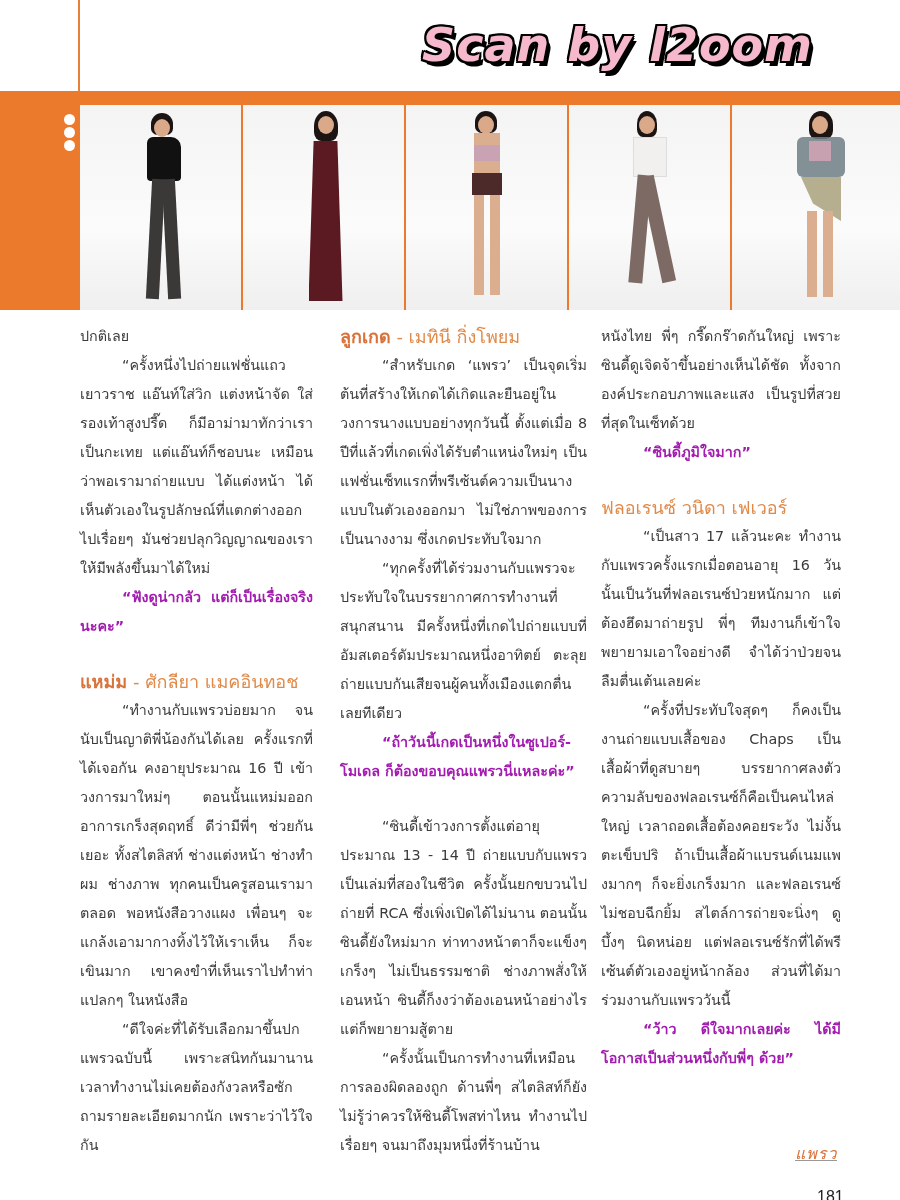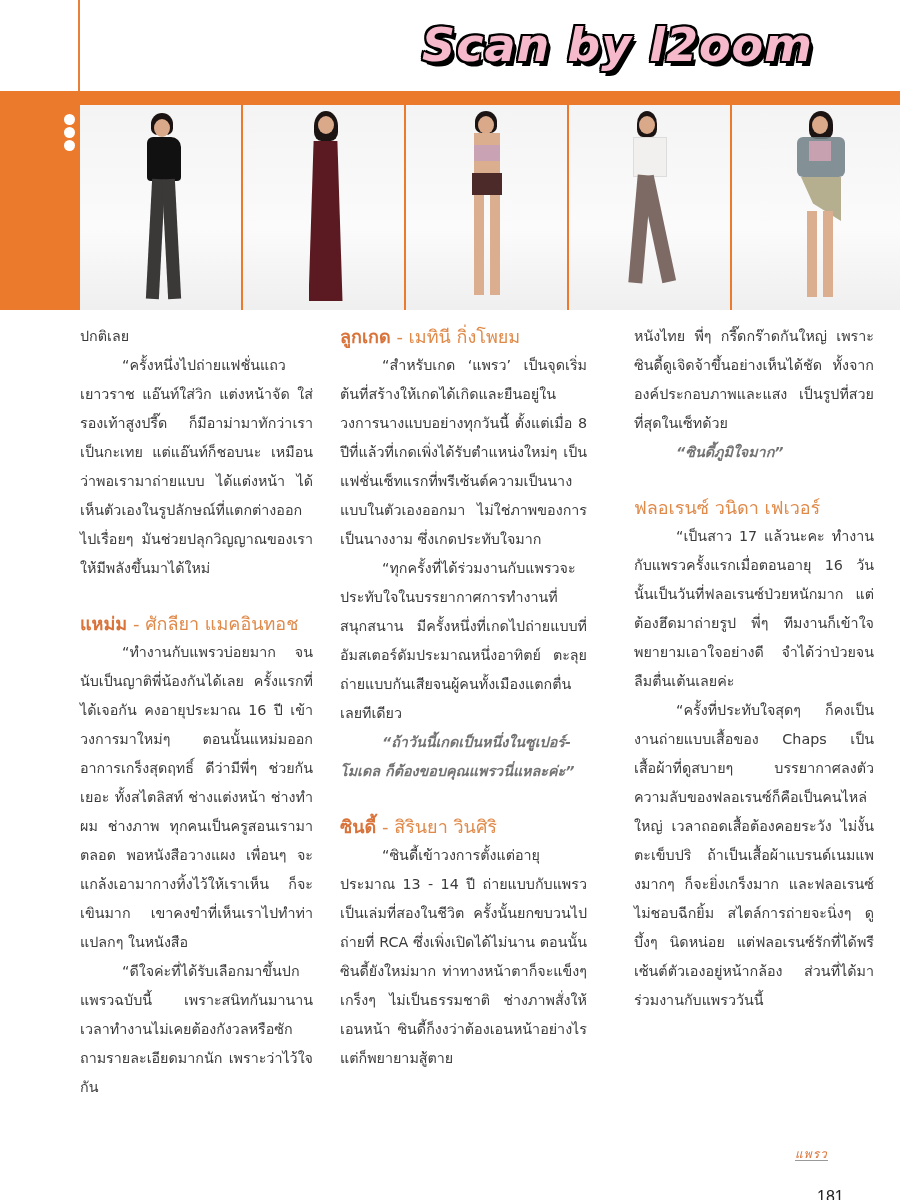--- a/index.html
+++ b/index.html
@@ -38,29 +38,29 @@
   .head { position:absolute; border-radius:50%; background:#d9a98a; }
   .hair { position:absolute; background:#1c1412; border-radius:50% 50% 30% 30%; }
   .torso { position:absolute; }
   .legs { position:absolute; }
   .skin { background:#dcae90; }
 
   
   .col { position:absolute; top:322px; font-size:14.3px; line-height:29px; color:#3a3a3a; }
   .col p { margin:0; text-align:justify; text-align-last:auto; }
   .col .indent { text-indent:42px; }
-  .col .quote { font-weight:bold; color:#737373; text-indent:42px;font-style:italic; }
+  .col .quote { font-weight:bold; color:#a21caf; text-indent:42px; }
   .col h3 { margin:0; font-weight:normal; font-size:18px; color:#e08a4a; line-height:29px; }
   .col h3 .nick { font-weight:bold; color:#d9733a; }
   .gap { height:26px; }
   .col1 { left:80px; width:233px; }
   .col2 { left:340px; width:247px; }
-  .col3 { left:634px; width:240px; }
+  .col3 { left:601px; width:240px; }
 
-  .footer-logo { position:absolute; left:795px; top:1148px; font-size:12px; font-style:italic; color:#d9733a; letter-spacing:1px; border-bottom:1px solid #999; line-height:12px; }
+  .footer-logo { position:absolute; left:795px; top:1148px; font-size:16px; font-style:italic; color:#d9733a; letter-spacing:1px; border-bottom:1px solid #999; line-height:12px; }
   .page-num { position:absolute; left:817px; top:1188px; font-size:16px; color:#222; font-family:"Liberation Sans", sans-serif; }
 </style>
 </head>
 <body>
 
 <div class="top-vline"></div>
 <div class="watermark">Scan by l2oom</div>
 
 <div class="orange-band"></div>
 <div class="orange-side"></div>
@@ -121,39 +121,41 @@
       <div class="torso" style="left:30px;top:66px;width:40px;height:44px;background:#b5ae8f;clip-path:polygon(0 0,100% 0,100% 100%,30% 60%);"></div>
       <div class="legs skin" style="left:36px;top:100px;width:10px;height:86px;"></div>
       <div class="legs skin" style="left:52px;top:100px;width:10px;height:86px;"></div>
     </div>
   </div>
 </div>
 
 <div class="col col1">
   <p>ปกติเลย</p>
   <p class="indent">“ครั้งหนึ่งไปถ่ายแฟชั่นแถวเยาวราช แอ๊นท์ใส่วิก แต่งหน้าจัด ใส่รองเท้าสูงปรี๊ด ก็มีอาม่ามาทักว่าเราเป็นกะเทย แต่แอ๊นท์ก็ชอบนะ เหมือนว่าพอเรามาถ่ายแบบ ได้แต่งหน้า ได้เห็นตัวเองในรูปลักษณ์ที่แตกต่างออกไปเรื่อยๆ มันช่วยปลุกวิญญาณของเราให้มีพลังขึ้นมาได้ใหม่</p>
+  <p class="quote">“ฟังดูน่ากลัว แต่ก็เป็นเรื่องจริงนะคะ”</p>
   <div class="gap"></div>
   <h3><span class="nick">แหม่ม</span><span> - ศักลียา แมคอินทอช</span></h3>
   <p class="indent">“ทำงานกับแพรวบ่อยมาก จนนับเป็นญาติพี่น้องกันได้เลย ครั้งแรกที่ได้เจอกัน คงอายุประมาณ 16 ปี เข้าวงการมาใหม่ๆ ตอนนั้นแหม่มออกอาการเกร็งสุดฤทธิ์ ดีว่ามีพี่ๆ ช่วยกันเยอะ ทั้งสไตลิสท์ ช่างแต่งหน้า ช่างทำผม ช่างภาพ ทุกคนเป็นครูสอนเรามาตลอด พอหนังสือวางแผง เพื่อนๆ จะแกล้งเอามากางทิ้งไว้ให้เราเห็น ก็จะเขินมาก เขาคงขำที่เห็นเราไปทำท่าแปลกๆ ในหนังสือ</p>
   <p class="indent">“ดีใจค่ะที่ได้รับเลือกมาขึ้นปกแพรวฉบับนี้ เพราะสนิทกันมานาน เวลาทำงานไม่เคยต้องกังวลหรือซักถามรายละเอียดมากนัก เพราะว่าไว้ใจกัน</p>
 </div>
 
 <div class="col col2">
   <h3><span class="nick">ลูกเกด</span><span> - เมทินี กิ่งโพยม</span></h3>
   <p class="indent">“สำหรับเกด ‘แพรว’ เป็นจุดเริ่มต้นที่สร้างให้เกดได้เกิดและยืนอยู่ในวงการนางแบบอย่างทุกวันนี้ ตั้งแต่เมื่อ 8 ปีที่แล้วที่เกดเพิ่งได้รับตำแหน่งใหม่ๆ เป็นแฟชั่นเซ็ทแรกที่พรีเซ้นต์ความเป็นนางแบบในตัวเองออกมา ไม่ใช่ภาพของการเป็นนางงาม ซึ่งเกดประทับใจมาก</p>
   <p class="indent">“ทุกครั้งที่ได้ร่วมงานกับแพรวจะประทับใจในบรรยากาศการทำงานที่สนุกสนาน มีครั้งหนึ่งที่เกดไปถ่ายแบบที่อัมสเตอร์ดัมประมาณหนึ่งอาทิตย์ ตะลุยถ่ายแบบกันเสียจนผู้คนทั้งเมืองแตกตื่นเลยทีเดียว</p>
   <p class="quote">“ถ้าวันนี้เกดเป็นหนึ่งในซูเปอร์-โมเดล ก็ต้องขอบคุณแพรวนี่แหละค่ะ”</p>
   <div class="gap"></div>
-  <h3><span class="nick">ซินดี้</span><span> - สิรินยา วินศิริ</span></h3>
   <p class="indent">“ซินดี้เข้าวงการตั้งแต่อายุประมาณ 13 - 14 ปี ถ่ายแบบกับแพรวเป็นเล่มที่สองในชีวิต ครั้งนั้นยกขบวนไปถ่ายที่ RCA ซึ่งเพิ่งเปิดได้ไม่นาน ตอนนั้นซินดี้ยังใหม่มาก ท่าทางหน้าตาก็จะแข็งๆ เกร็งๆ ไม่เป็นธรรมชาติ ช่างภาพสั่งให้เอนหน้า ซินดี้ก็งงว่าต้องเอนหน้าอย่างไร แต่ก็พยายามสู้ตาย</p>
+  <p class="indent">“ครั้งนั้นเป็นการทำงานที่เหมือนการลองผิดลองถูก ด้านพี่ๆ สไตลิสท์ก็ยังไม่รู้ว่าควรให้ซินดี้โพสท่าไหน ทำงานไปเรื่อยๆ จนมาถึงมุมหนึ่งที่ร้านบ้าน</p>
 </div>
 
 <div class="col col3">
   <p>หนังไทย พี่ๆ กรี๊ดกร๊าดกันใหญ่ เพราะซินดี้ดูเจิดจ้าขึ้นอย่างเห็นได้ชัด ทั้งจากองค์ประกอบภาพและแสง เป็นรูปที่สวยที่สุดในเซ็ทด้วย</p>
   <p class="quote">“ซินดี้ภูมิใจมาก”</p>
   <div class="gap"></div>
   <h3>ฟลอเรนซ์ วนิดา เฟเวอร์</h3>
   <p class="indent">“เป็นสาว 17 แล้วนะคะ ทำงานกับแพรวครั้งแรกเมื่อตอนอายุ 16 วันนั้นเป็นวันที่ฟลอเรนซ์ป่วยหนักมาก แต่ต้องฮึดมาถ่ายรูป พี่ๆ ทีมงานก็เข้าใจ พยายามเอาใจอย่างดี จำได้ว่าป่วยจนลืมตื่นเต้นเลยค่ะ</p>
   <p class="indent">“ครั้งที่ประทับใจสุดๆ ก็คงเป็นงานถ่ายแบบเสื้อของ Chaps เป็นเสื้อผ้าที่ดูสบายๆ บรรยากาศลงตัว ความลับของฟลอเรนซ์ก็คือเป็นคนไหล่ใหญ่ เวลาถอดเสื้อต้องคอยระวัง ไม่งั้นตะเข็บปริ ถ้าเป็นเสื้อผ้าแบรนด์เนมแพงมากๆ ก็จะยิ่งเกร็งมาก และฟลอเรนซ์ไม่ชอบฉีกยิ้ม สไตล์การถ่ายจะนิ่งๆ ดูบึ้งๆ นิดหน่อย แต่ฟลอเรนซ์รักที่ได้พรีเซ้นต์ตัวเองอยู่หน้ากล้อง ส่วนที่ได้มาร่วมงานกับแพรววันนี้</p>
+  <p class="quote">“ว้าว ดีใจมากเลยค่ะ ได้มีโอกาสเป็นส่วนหนึ่งกับพี่ๆ ด้วย”</p>
 </div>
 
 <div class="footer-logo">แพรว</div>
 <div class="page-num">181</div>
 
 </body></html>

